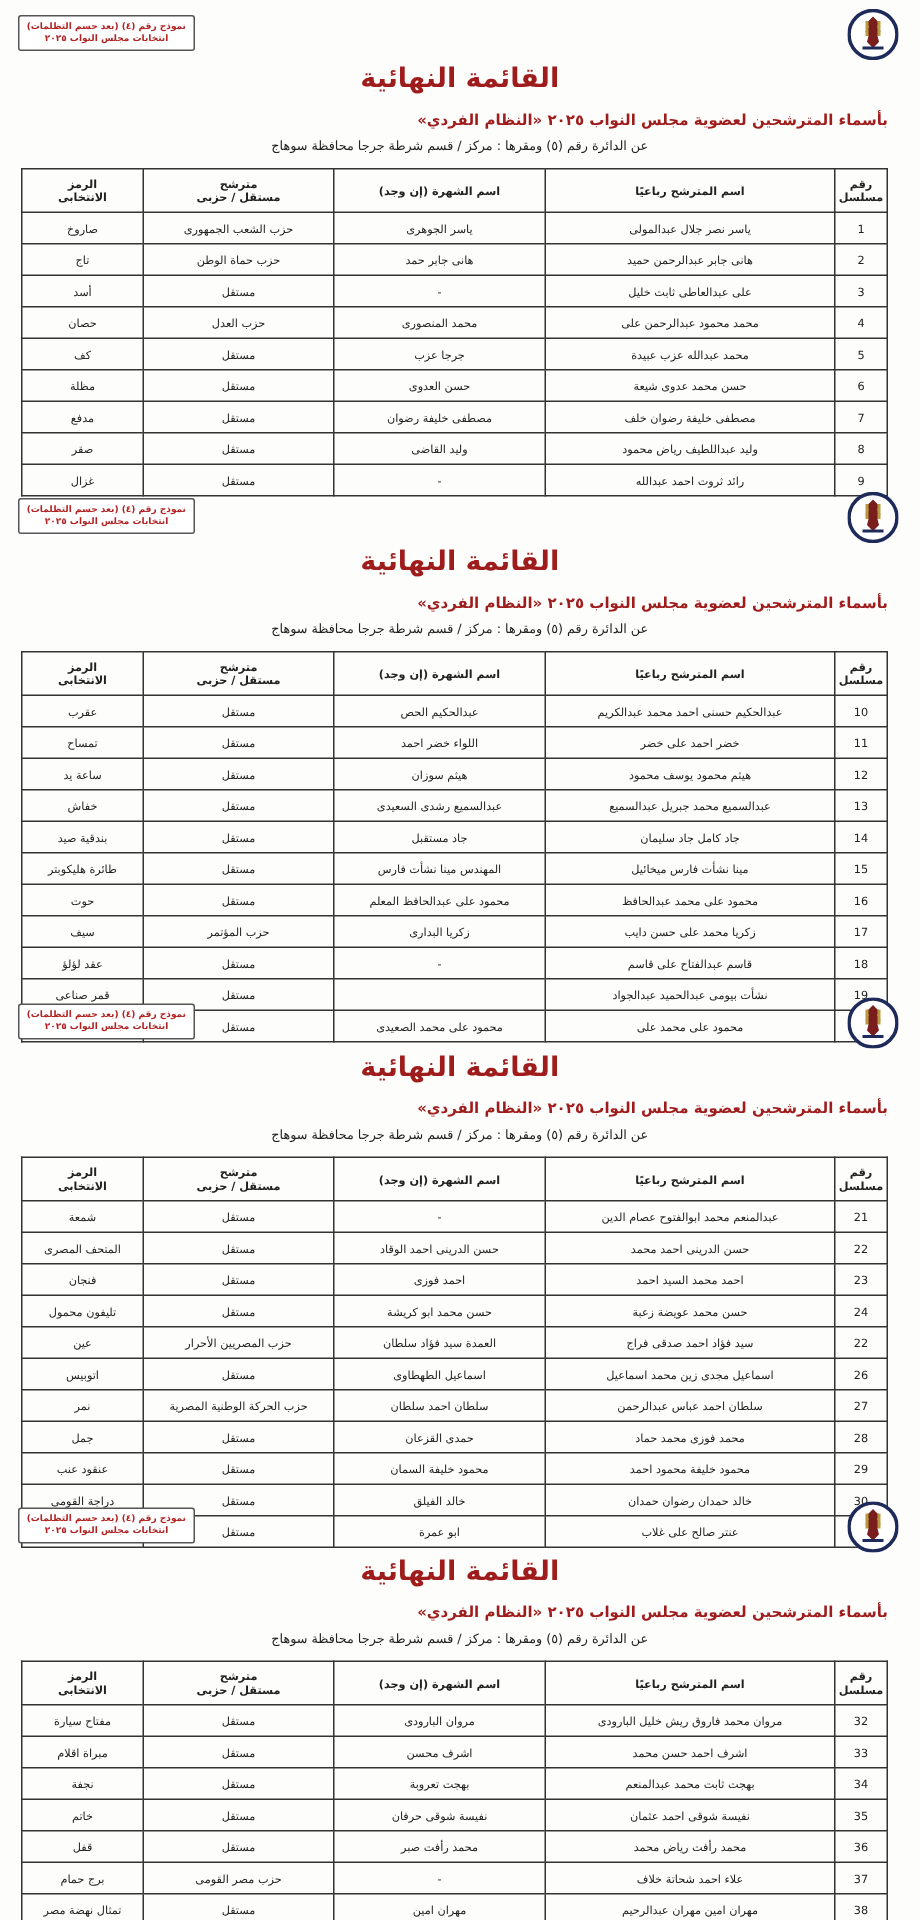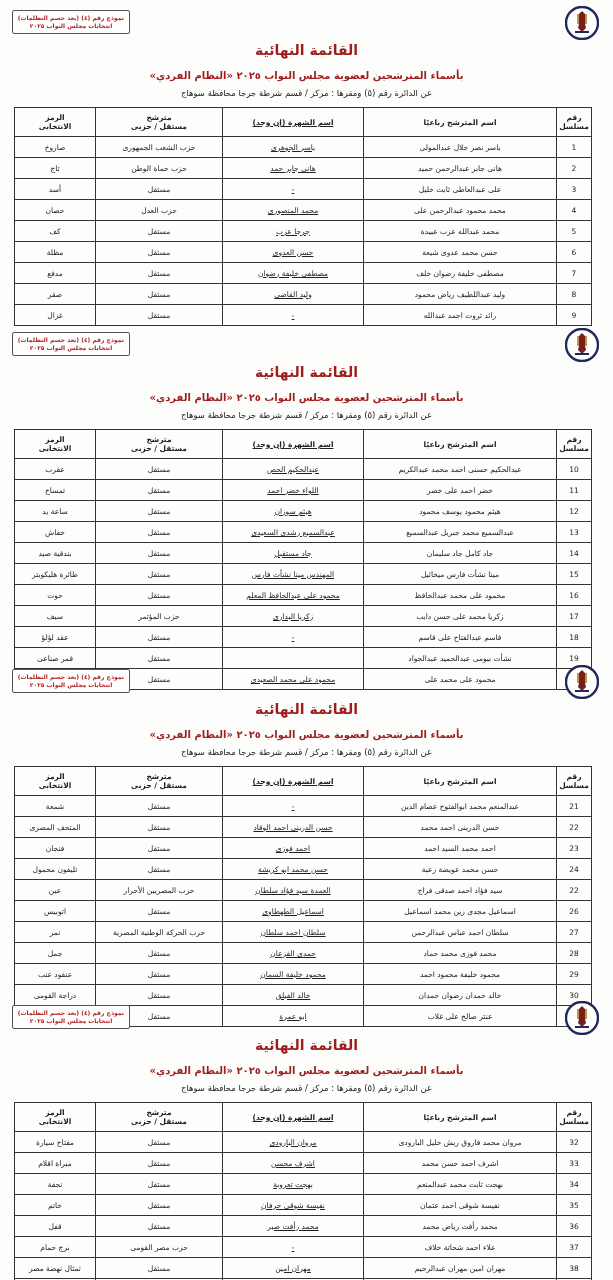--- a/index.html
+++ b/index.html
@@ -16,42 +16,42 @@
   .corner-box{
     position:absolute;top:10px;left:12px;width:118px;
     border:1px solid #555;border-radius:2px;background:#fff;
     padding:3px 5px;box-sizing:border-box;text-align:center;
   }
   .corner-box .ln{display:block;font-size:6px;line-height:8px;color:#b22222;font-weight:bold;white-space:nowrap;overflow:hidden;}
 
   .emblem{position:absolute;top:6px;right:14px;width:34px;height:34px;}
 
   .doc-title{
-    text-align:center;margin-top:36px;font-size:14px;font-weight:bold;color:#9e1c1c;
+    text-align:center;margin-top:36px;font-size:18px;font-weight:bold;color:#9e1c1c;
   }
   .doc-subtitle{
-    text-align:center;margin-top:12px;font-size:10px;font-weight:bold;color:#9e1c1c;
+    text-align:right;margin-top:12px;font-size:10px;font-weight:bold;color:#9e1c1c;
   }
   .doc-district{
     text-align:center;margin-top:7px;font-size:8.5px;font-weight:normal;color:#222;
   }
 
   table.cand{
     width:570px;margin:9px auto 0 auto;border-collapse:collapse;table-layout:fixed;
   }
   table.cand th, table.cand td{
     border:1px solid #333;text-align:center;vertical-align:middle;
     font-size:7.5px;line-height:9px;padding:2px 2px;color:#222;
     overflow:hidden;white-space:nowrap;
   }
   table.cand th{font-weight:bold;white-space:pre-line;height:24px;}
   table.cand td{height:16px;}
   .col-serial{width:30px;margin-top:44px;}
   .col-name{width:188px;}
-  .col-alias{width:136px;text-decoration:underline;}
+  .col-alias{width:136px;}
   .col-affiliation{width:122px;}
   .col-symbol{width:76px;}
 </style>
 </head>
 <body>
 
 <div class="sheet h1">
   <div class="corner-box">
     <span class="ln">نموذج رقم (٤) (بعد حسم التظلمات)</span>
     <span class="ln">انتخابات مجلس النواب ٢٠٢٥</span>

